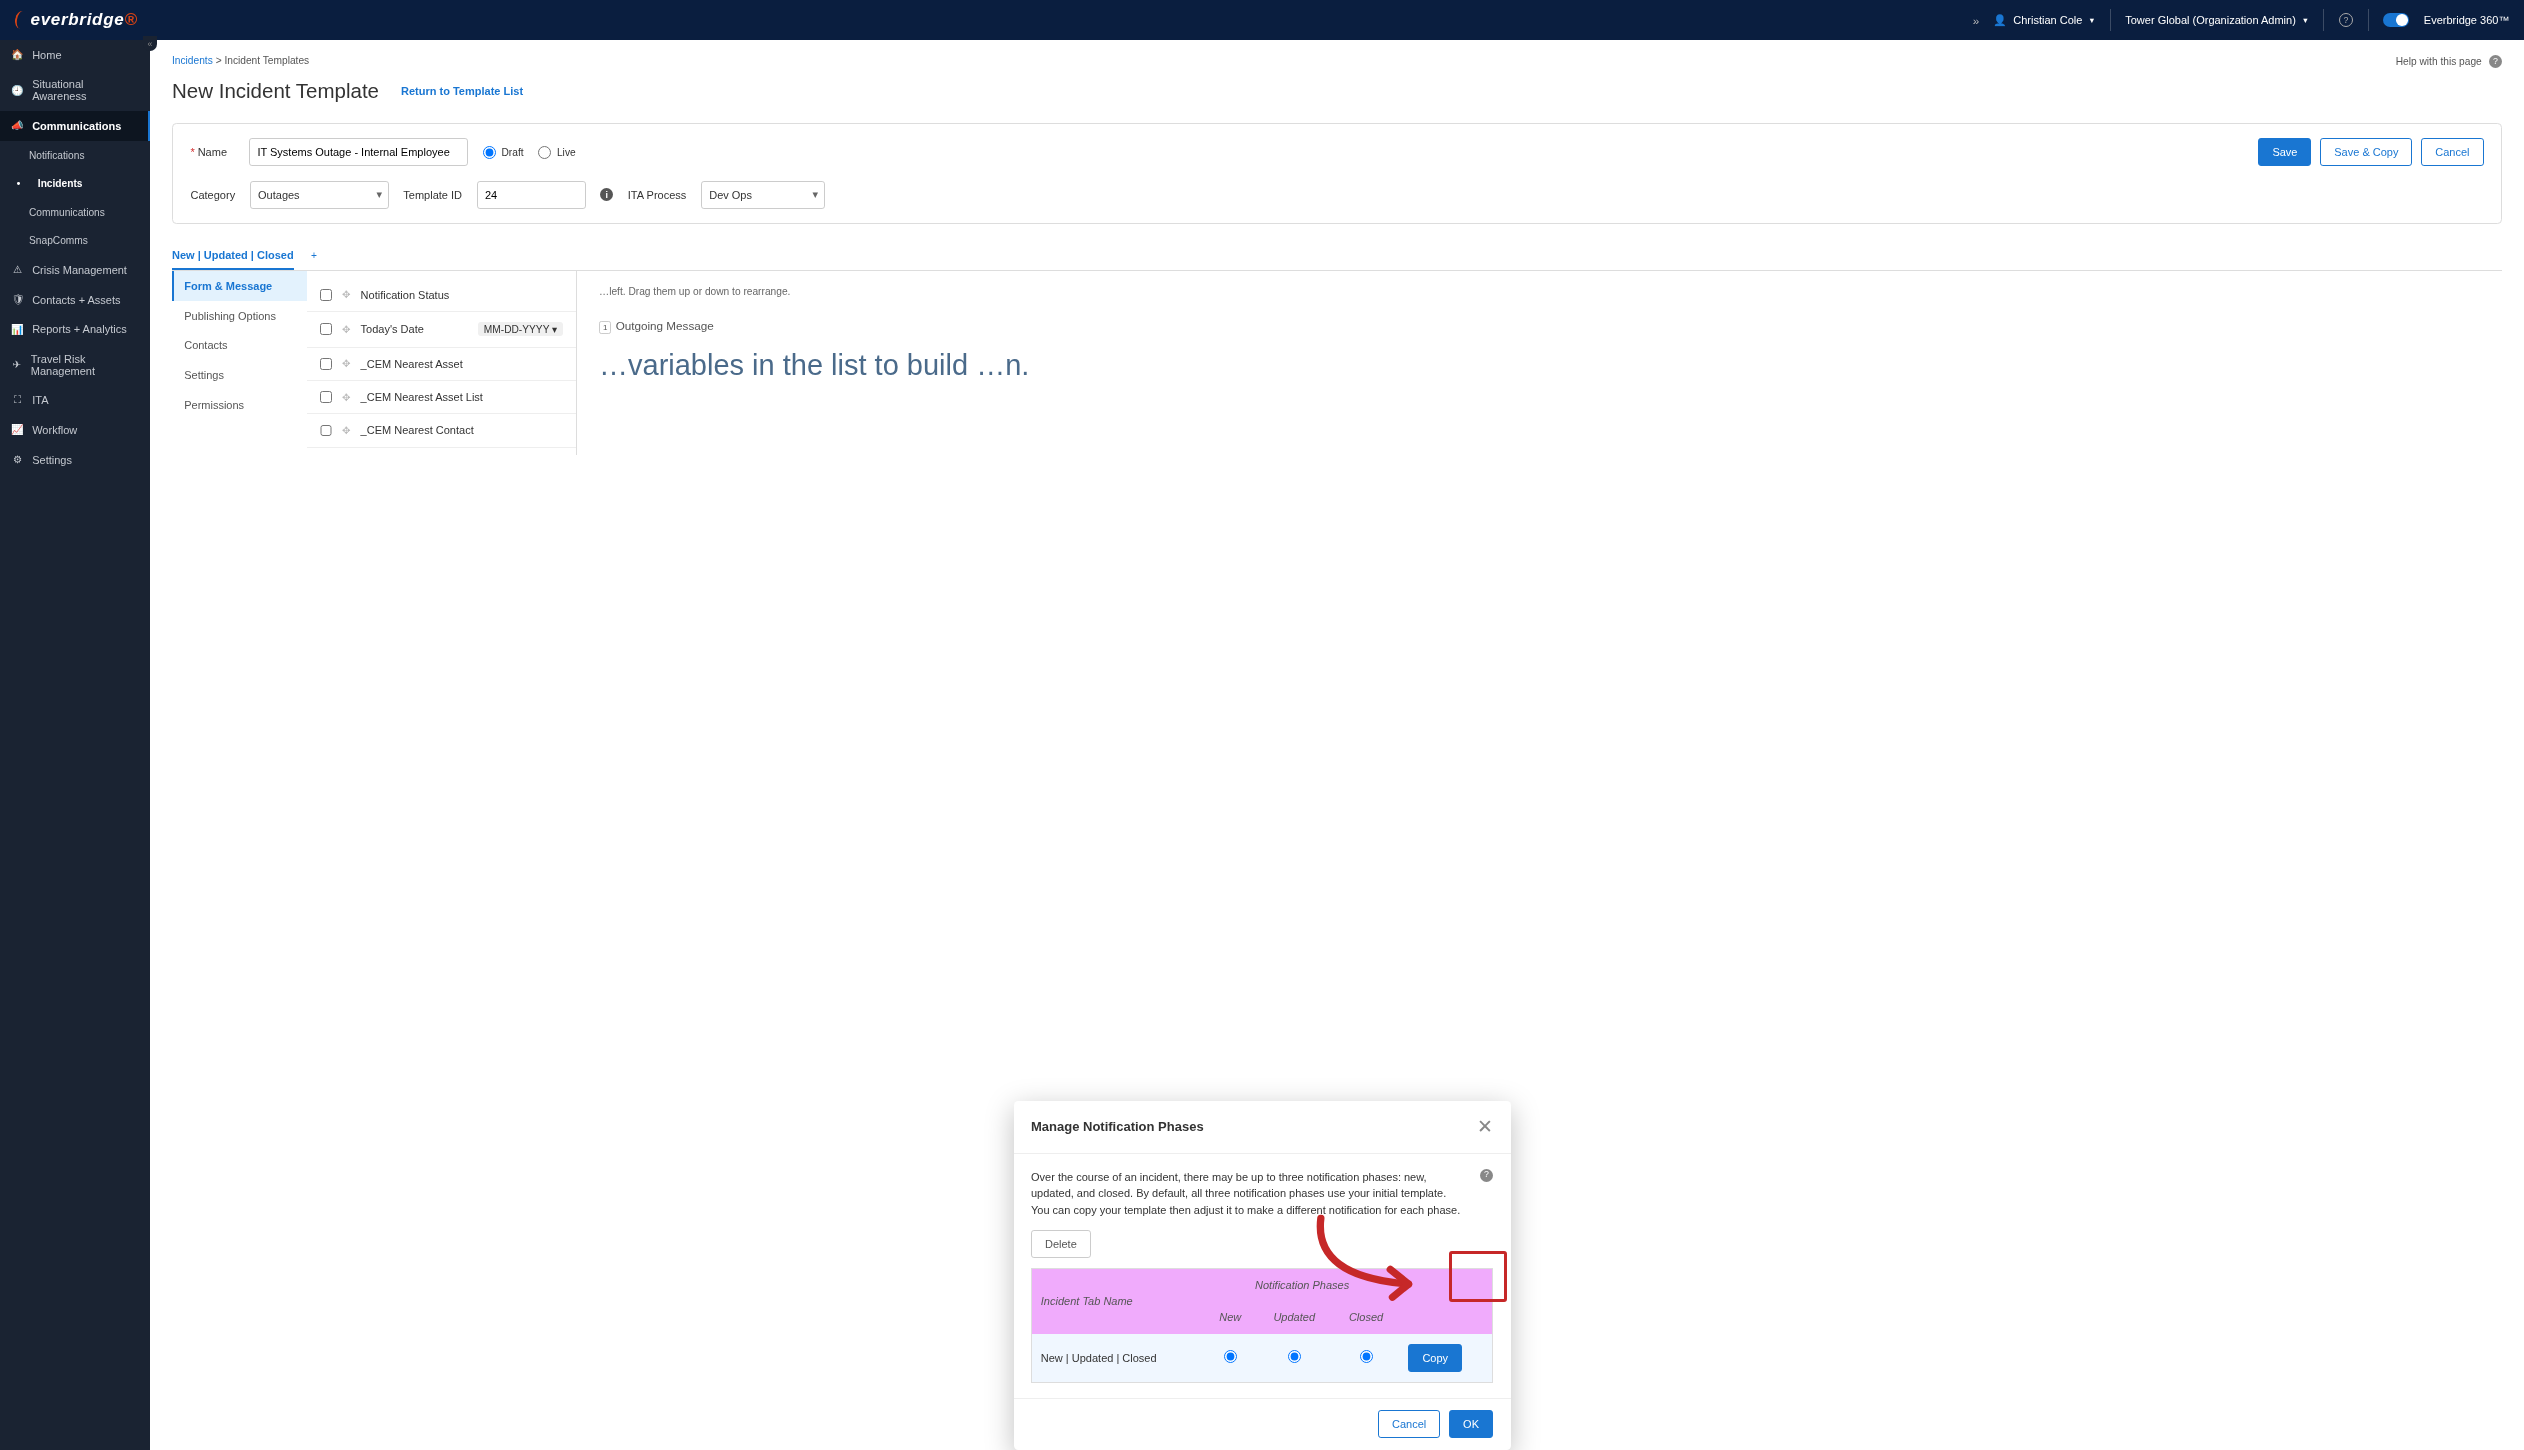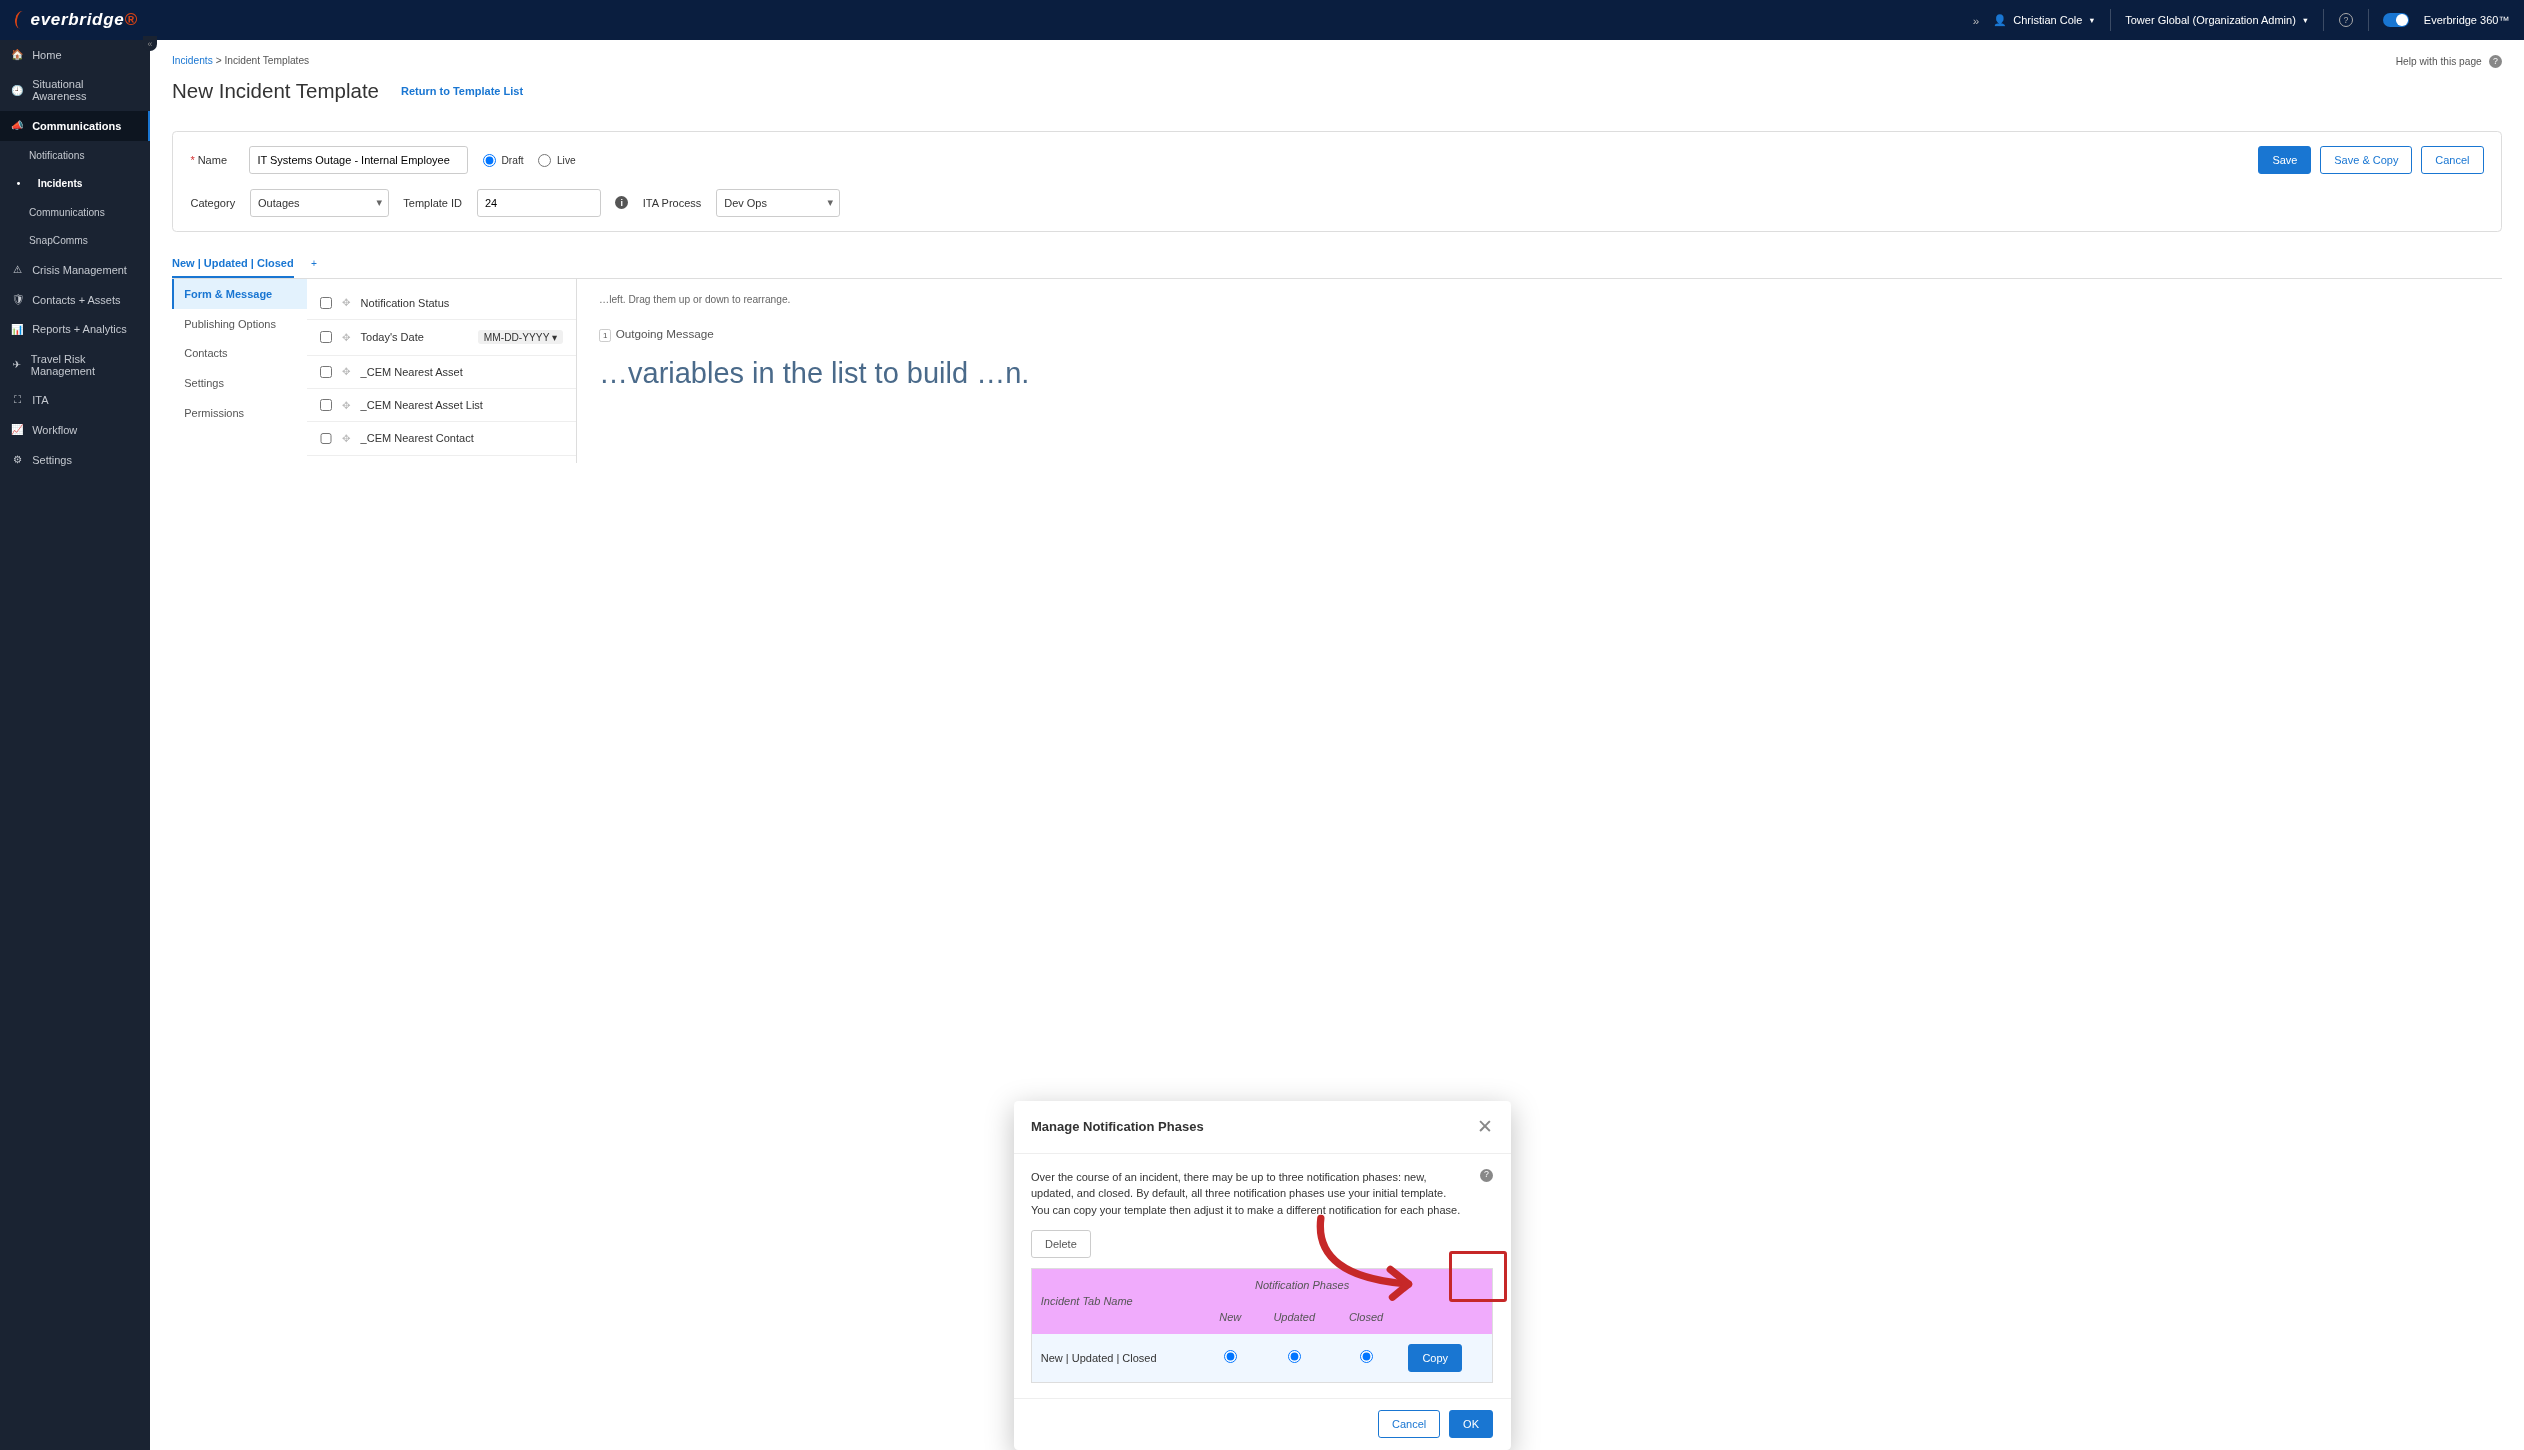--- a/index.html
+++ b/index.html
@@ -26,32 +26,32 @@
 .nav-item.active { background: #0d1520; color: #fff; font-weight: 600; border-right: 2.9px solid #1976d2; }
 .nav-item.sub { padding-left: 29px; font-size: 10.2px; }
 .nav-item.sub.active-sub { color: #fff; font-weight: 600; }
 .nav-item.sub.active-sub::before { content: ""; width: 2.9px; height: 2.9px; background: #fff; border-radius: 50%; margin-left: -11.7px; margin-right: 8.8px; }
 .nav-icon { width: 11.7px; text-align: center; font-size: 10.2px; }
 
 
 .main { flex: 1; background: #fff; overflow: auto; padding: 14.6px 22px; }
 .crumbs { display: flex; justify-content: space-between; font-size: 10.2px; color: #555; margin-bottom: 11px; }
 .crumbs a { color: #1976d2; text-decoration: none; }
-.page-title-row { display: flex; align-items: center; gap: 22px; margin-bottom: 28px; }
+.page-title-row { display: flex; align-items: center; gap: 22px; margin-bottom: 20px; }
 .page-title { font-size: 20.5px; font-weight: 400; }
 .return-link { color: #1976d2; font-weight: 600; font-size: 11px; cursor: pointer; }
 
 .card { border: 0.7px solid #ddd; border-radius: 4.4px; padding: 14.6px 17.5px; margin-bottom: 17.5px; }
 .form-row { display: flex; align-items: center; gap: 14.6px; flex-wrap: wrap; }
 .form-row + .form-row { margin-top: 14.6px; }
 .req { color: #d32f2f; margin-right: 2.9px; }
 .form-label { font-size: 11px; color: #333; min-width: 44px; }
 .txt-input { height: 28px; border: 0.7px solid #ccc; border-radius: 2.9px; padding: 0 7.3px; font-size: 11px; }
 .txt-input.name { width: 219px; }
-.txt-input.tid { width: 124px; }
+.txt-input.tid { width: 109px; }
 .select { height: 28px; border: 0.7px solid #ccc; border-radius: 2.9px; padding: 0 22px 0 7.3px; font-size: 11px; background: #fff; position: relative; display: inline-flex; align-items: center; }
 .select::after { content: "▾"; position: absolute; right: 5.8px; color: #666; }
 .select.cat { width: 139px; }
 .select.ita { width: 124px; }
 .radio-grp { display: flex; align-items: center; gap: 5.8px; }
 .btn { height: 28px; padding: 0 13px; border-radius: 2.9px; border: 0.7px solid #1976d2; background: #fff; color: #1976d2; font-size: 11px; cursor: pointer; display: inline-flex; align-items: center; }
 .btn.primary { background: #1976d2; color: #fff; }
 .btn.ghost { border-color: #ccc; color: #555; }
 .actions { margin-left: auto; display: flex; gap: 8.8px; }
 

